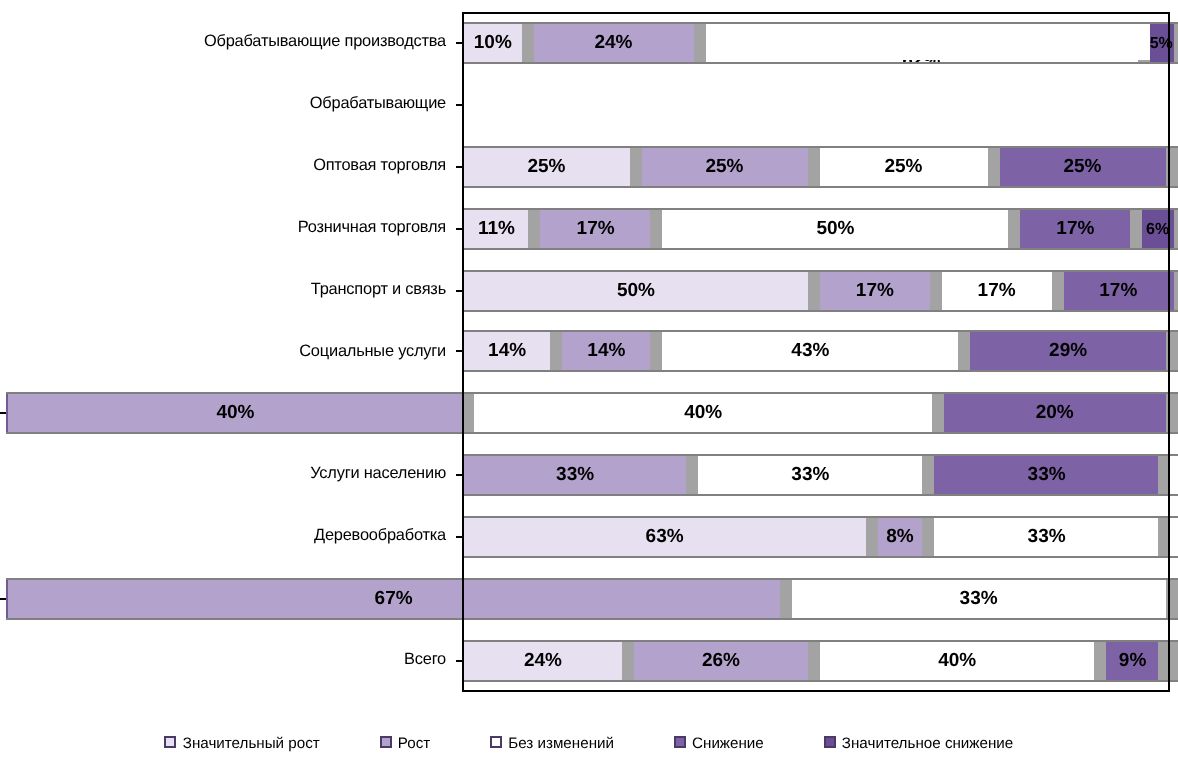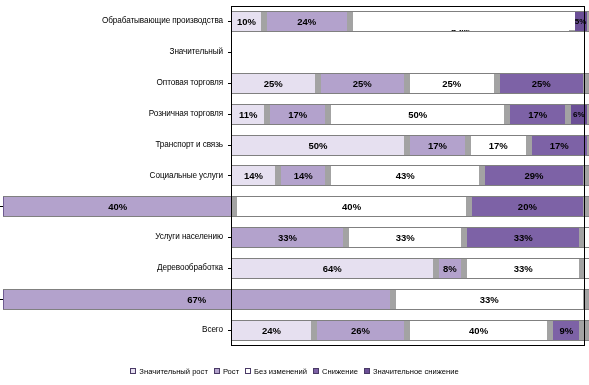--- a/index.html
+++ b/index.html
@@ -141,21 +141,21 @@
   
   #legend {
     position: absolute;
     left: 0;
     top: 360px;
     width: 589px;
     height: 22px;
     display: flex;
     align-items: center;
     justify-content: center;
-    gap: 6px;
+    gap: 30px;
     font-size: 7.6px;
     color: #000000;
   }
   .legend-item {
     display: flex;
     align-items: center;
     gap: 3px;
     white-space: nowrap;
   }
   .legend-swatch {
@@ -190,21 +190,21 @@
             </div>
             <div class="seg s2" title="Без изменений 62%" style="flex: 0 0 62%; margin-top: 18px;">
               <span>62%</span>
             </div>
             <div class="seg s4 tiny" title="Значительное снижение 5%" style="flex: 0 0 5%;">
               <span>5%</span>
             </div>
           </div>
         </div>
         <div class="chart-row">
-          <div class="cat-label">Значительный</div>
+          <div class="cat-label">Обрабатывающие</div>
           <div class="tick-mark"></div>
         </div>
         <div class="chart-row">
           <div class="cat-label">Оптовая торговля</div>
           <div class="tick-mark"></div>
           <div class="bar-track">
             <div class="seg s0" title="Значительный рост 25%" style="flex: 0 0 25%;">
               <span>25%</span>
             </div>
             <div class="seg s1" title="Рост 25%" style="flex: 0 0 25%;">
@@ -302,21 +302,21 @@
             <div class="seg s3" title="Снижение 33%" style="flex: 0 0 33%;">
               <span>33%</span>
             </div>
           </div>
         </div>
         <div class="chart-row">
           <div class="cat-label">Деревообработка</div>
           <div class="tick-mark"></div>
           <div class="bar-track">
             <div class="seg s0" title="Значительный рост 58%" style="flex: 0 0 58%;">
-              <span>64%</span>
+              <span>63%</span>
             </div>
             <div class="seg s1" title="Рост 8%" style="flex: 0 0 8%;">
               <span>8%</span>
             </div>
             <div class="seg s2" title="Без изменений 33%" style="flex: 0 0 33%;">
               <span>33%</span>
             </div>
           </div>
         </div>
         <div class="chart-row">

